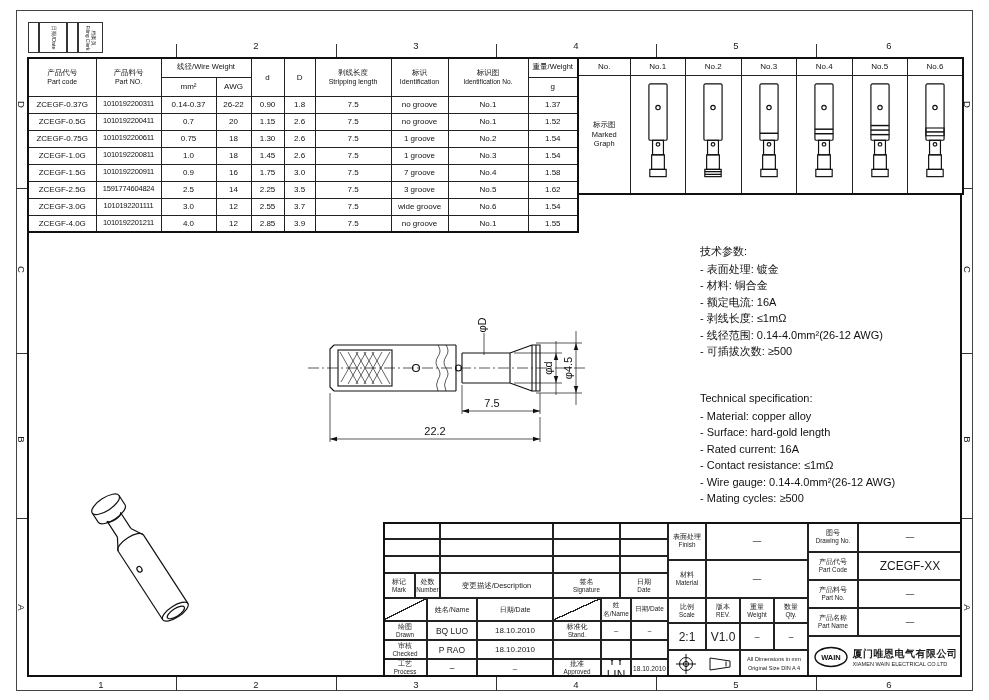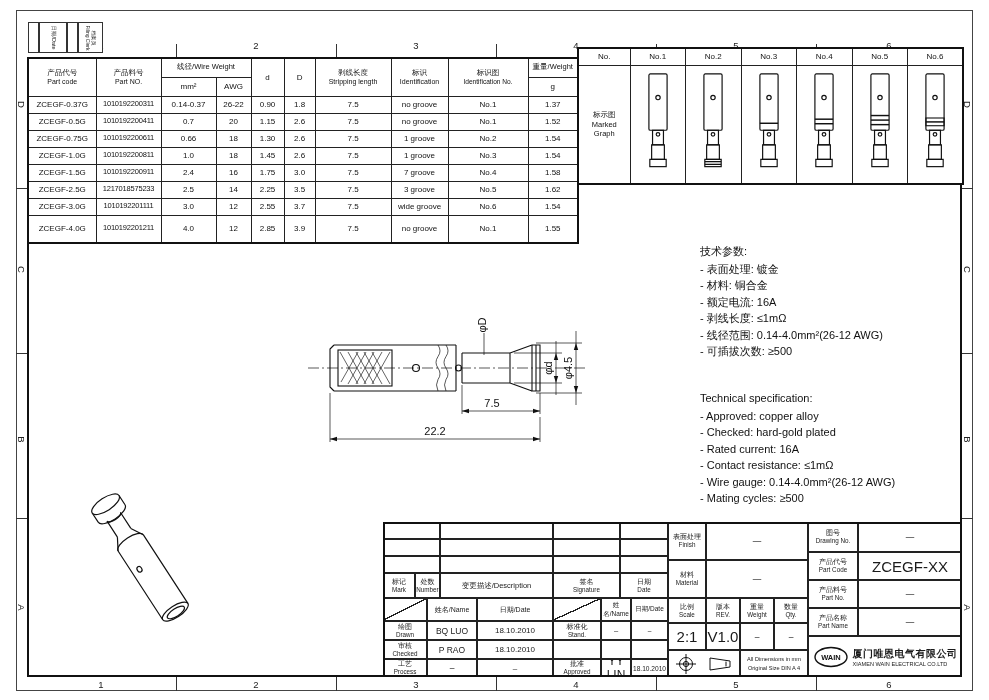--- a/index.html
+++ b/index.html
@@ -16,21 +16,21 @@
   .ptable td{border:1px solid #222;font-size:8px;text-align:center;padding:0;line-height:1.15;color:#111;}
   .ptable .hcn{font-size:7.5px;} .ptable .hen{font-size:7px;}
   .ptable .pn{font-size:7.5px;letter-spacing:-0.2px;}
   
   .mg td{border:1px solid #222;font-size:8px;text-align:center;padding:0;vertical-align:middle;background:#fff;color:#111;}
   
   .cell{position:absolute;box-sizing:border-box;border:1px solid #222;background:#fff;
         display:flex;flex-direction:column;align-items:center;justify-content:center;
         text-align:center;overflow:hidden;}
   .cell .tcn{font-size:7px;line-height:1.15;} .cell .ten{font-size:6.3px;line-height:1.15;}
-  .cell .val{font-size:8.5px;} .cell .big{font-size:15px;}
+  .cell .val{font-size:8.5px;} .cell .big{font-size:12px;}
   .diag{background:linear-gradient(to bottom right,transparent 47.5%,#222 47.5%,#222 51%,transparent 51%);}
   .spec{font-size:11px;line-height:16.5px;color:#111;white-space:nowrap;}
   .spec-title{margin-bottom:1px;}
   .filecell{position:absolute;box-sizing:border-box;border:1px solid #333;background:#fff;
             display:flex;align-items:center;justify-content:center;overflow:visible;}
 </style>
 </head>
 <body>
 
 <div class="sheet">
@@ -154,21 +154,21 @@
             <td class="">1.15</td>
             <td class="">2.6</td>
             <td class="">7.5</td>
             <td class="">no groove</td>
             <td class="">No.1</td>
             <td class="">1.52</td>
           </tr>
           <tr style="height:17px">
             <td class="">ZCEGF-0.75G</td>
             <td class="pn">1010192200611</td>
-            <td class="">0.66</td>
+            <td class="">0.75</td>
             <td class="">18</td>
             <td class="">1.30</td>
             <td class="">2.6</td>
             <td class="">7.5</td>
             <td class="">1 groove</td>
             <td class="">No.2</td>
             <td class="">1.54</td>
           </tr>
           <tr style="height:17px">
             <td class="">ZCEGF-1.0G</td>
@@ -178,32 +178,32 @@
             <td class="">1.45</td>
             <td class="">2.6</td>
             <td class="">7.5</td>
             <td class="">1 groove</td>
             <td class="">No.3</td>
             <td class="">1.54</td>
           </tr>
           <tr style="height:17px">
             <td class="">ZCEGF-1.5G</td>
             <td class="pn">1010192200911</td>
-            <td class="">2.4</td>
+            <td class="">0.9</td>
             <td class="">16</td>
             <td class="">1.75</td>
             <td class="">3.0</td>
             <td class="">7.5</td>
             <td class="">7 groove</td>
             <td class="">No.4</td>
             <td class="">1.58</td>
           </tr>
           <tr style="height:17px">
             <td class="">ZCEGF-2.5G</td>
-            <td class="pn">1217018575233</td>
+            <td class="pn">1591774604824</td>
             <td class="">2.5</td>
             <td class="">14</td>
             <td class="">2.25</td>
             <td class="">3.5</td>
             <td class="">7.5</td>
             <td class="">3 groove</td>
             <td class="">No.5</td>
             <td class="">1.62</td>
           </tr>
           <tr style="height:17px">
@@ -211,37 +211,37 @@
             <td class="pn">1010192201111</td>
             <td class="">3.0</td>
             <td class="">12</td>
             <td class="">2.55</td>
             <td class="">3.7</td>
             <td class="">7.5</td>
             <td class="">wide groove</td>
             <td class="">No.6</td>
             <td class="">1.54</td>
           </tr>
-          <tr style="height:28px">
+          <tr style="height:17px">
             <td class="">ZCEGF-4.0G</td>
             <td class="pn">1010192201211</td>
             <td class="">4.0</td>
             <td class="">12</td>
             <td class="">2.85</td>
             <td class="">3.9</td>
             <td class="">7.5</td>
             <td class="">no groove</td>
             <td class="">No.1</td>
             <td class="">1.55</td>
           </tr>
         </tbody>
       </table>
     </div>
 
-  <div class="abs" id="marked-graph-box" style="left:577px;top:47px;border-radius:23px;">
+  <div class="abs" id="marked-graph-box" style="left:577px;top:57px;border-radius:23px;">
       <table class="mg" style="border-collapse:collapse;table-layout:fixed;width:385px;border:2px solid #111;">
         <colgroup>
           <col style="width:52px">
           <col style="width:55.5px">
           <col style="width:55.5px">
           <col style="width:55.5px">
           <col style="width:55.5px">
           <col style="width:55.5px">
           <col style="width:55.5px">
         </colgroup>
@@ -339,22 +339,22 @@
         <div>- 材料: 铜合金</div>
         <div>- 额定电流: 16A</div>
         <div>- 剥线长度: ≤1mΩ</div>
         <div>- 线径范围: 0.14-4.0mm²(26-12 AWG)</div>
         <div>- 可插拔次数: ≥500</div>
       </div>
   </div>
   <div class="abs spec" style="left:700px;top:390px;">
     <div class="spec-title">Technical specification:</div>
     <div id="spec-en-items">
-        <div>- Approved: copper alloy</div>
-        <div>- Checked: hard-gold plated</div>
+        <div>- Material: copper alloy</div>
+        <div>- Surface: hard-gold length</div>
         <div>- Rated current: 16A</div>
         <div>- Contact resistance: ≤1mΩ</div>
         <div>- Wire gauge: 0.14-4.0mm²(26-12 AWG)</div>
         <div>- Mating cycles: ≥500</div>
       </div>
   </div>
 
   <div class="abs" id="side-view" style="left:288px;top:313px;"><svg width="310" height="150" viewBox="0 0 310 150">
   <g stroke="#111" stroke-width="1.1" fill="none">
     <path d="M46,32 H168 M46,78 H168 M46,32 L42,36 V74 L46,78"></path>

